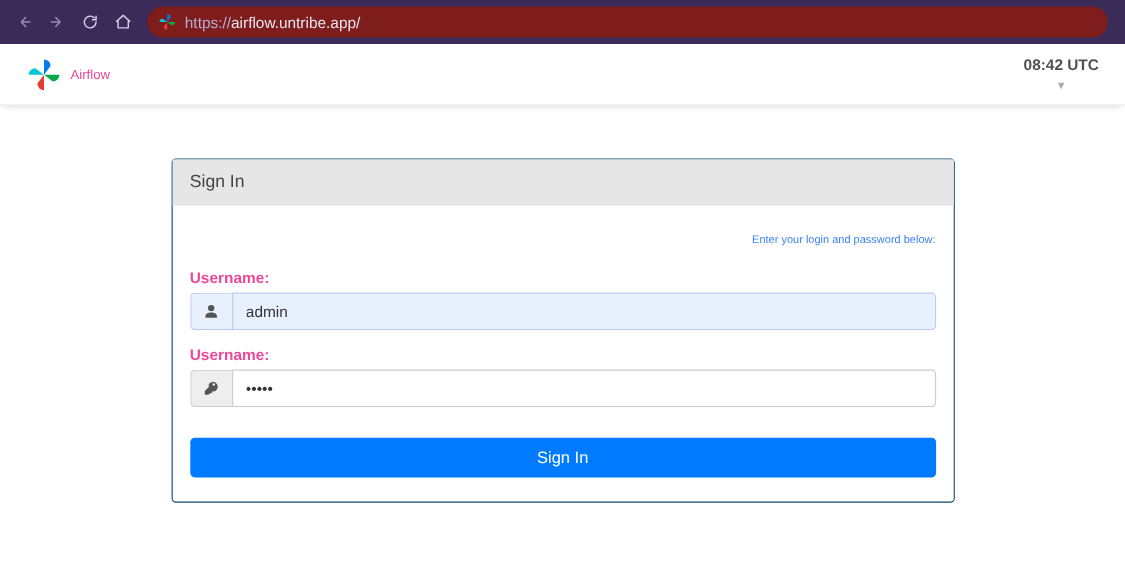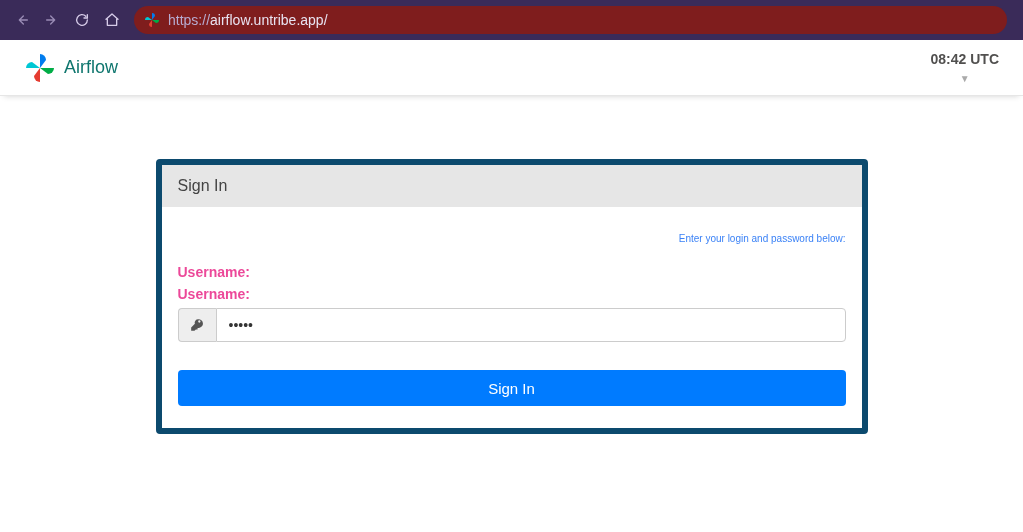--- a/index.html
+++ b/index.html
@@ -46,31 +46,31 @@
     background:#fff;
     border-bottom:1px solid #e6e6e6;
     box-shadow: 0 4px 6px -4px rgba(0,0,0,.18);
     display:flex;
     align-items:center;
     padding:0 24px;
     justify-content:space-between;
   }
   .af-brand { display:flex; align-items:center; gap:8px; color:#51504f; text-decoration:none; }
   .af-brand .pinwheel { width:32px; height:32px; }
-  .af-brand .name { font-size:18px; color:#0f766e; }
+  .af-brand .name { font-size:12px; color:#ec4899; }
 
   .af-clock { display:flex; align-items:center; gap:6px; color:#51504f; font-size:14px; font-weight:600;flex-direction:column; }
   .af-clock .caret { color:#aaa; font-size:10px; }
 
   
   .page { padding:48px 0 0 0; }
   .card {
     width:712px;
-    margin:15px auto;
-    border:6px solid #0c4a6e;
+    margin:0 auto;
+    border:1px solid #0c4a6e;
     border-radius:4px;
     background:#fff;
   }
   .card-header {
     background:#e6e6e6;
     padding:12px 16px;
     color:#444;
     font-size:16px;
   }
   .card-body { padding:26px 16px 22px 16px; }
@@ -177,20 +177,28 @@
   </div>
 </div>
 
 <div class="page">
   <div class="card">
     <div class="card-header">Sign In</div>
     <div class="card-body">
       <div class="help">Enter your login and password below:</div>
 
       <div class="lbl">Username:</div>
+      <div class="igroup autofill">
+        <div class="addon">
+          <svg width="14" height="14" viewBox="0 0 24 24">
+              <path fill="currentColor" d="M12 12a5 5 0 1 0 0-10 5 5 0 0 0 0 10zm0 2c-5 0-9 2.5-9 5.5V22h18v-2.5c0-3-4-5.5-9-5.5z"></path>
+            </svg>
+        </div>
+        <input type="text" value="admin" style="">
+      </div>
 
       <div class="lbl">Username:</div>
       <div class="igroup">
         <div class="addon">
           <svg width="14" height="14" viewBox="0 0 24 24">
               <path fill="currentColor" d="M14 2a6 6 0 0 0-5.65 8L2 16.35V22h5.65L10 19.65h3V17h2.35A6 6 0 1 0 14 2zm2 6a2 2 0 1 1 0-4 2 2 0 0 1 0 4z"></path>
             </svg>
         </div>
         <input type="text" value="•••••" style="">
       </div>

